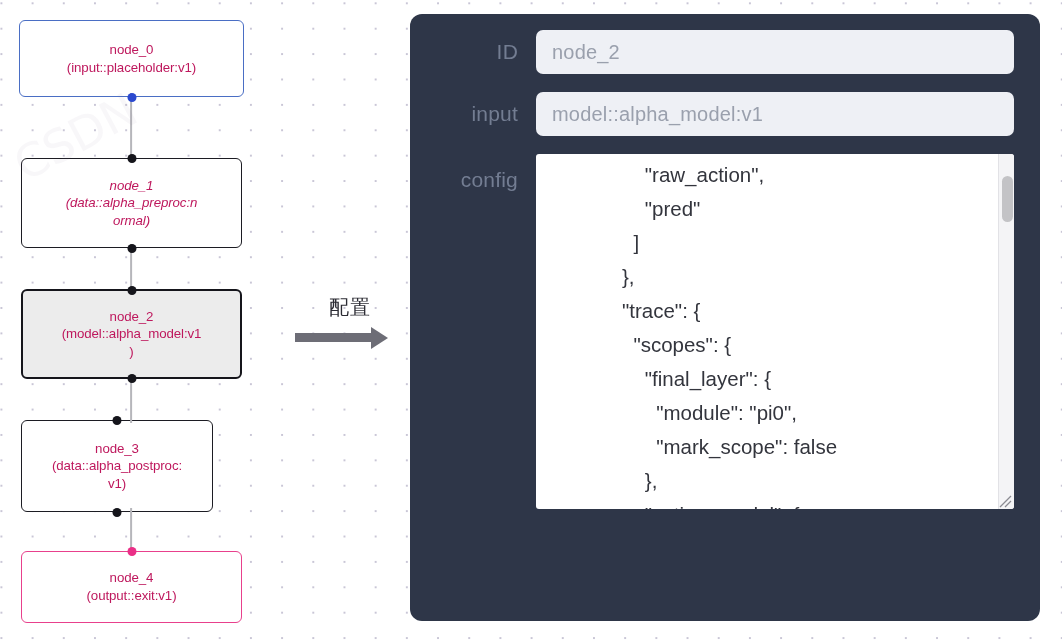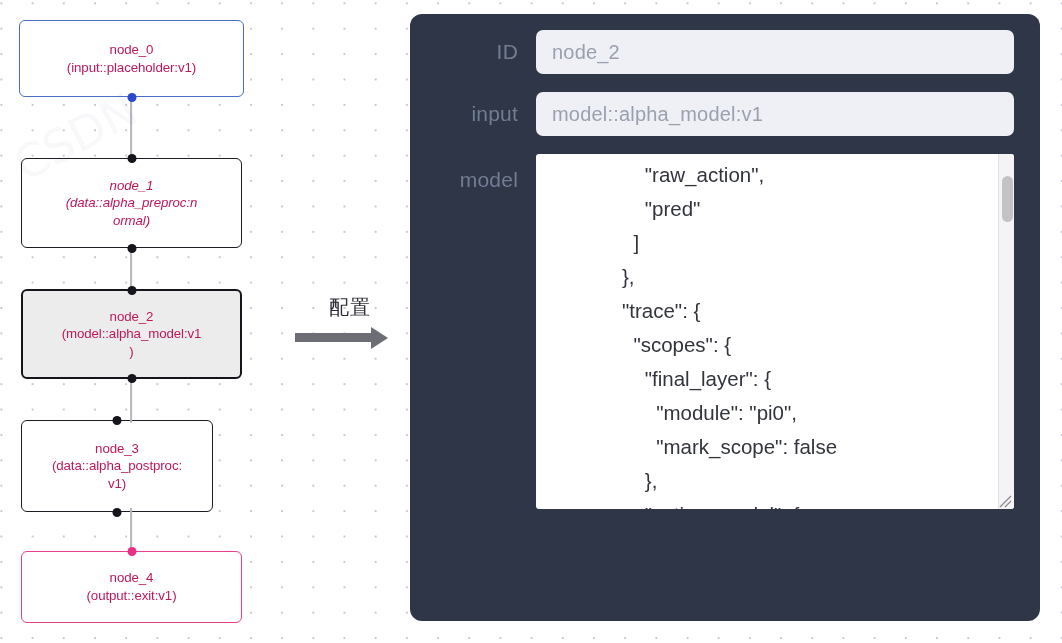--- a/index.html
+++ b/index.html
@@ -322,21 +322,21 @@
     <div class="field-label">ID</div>
     <input class="field-input" type="text" readonly="" value="node_2" style="">
   </div>
 
   <div class="field-row">
     <div class="field-label">input</div>
     <input class="field-input" type="text" readonly="" value="model::alpha_model:v1" style="">
   </div>
 
   <div class="field-row config-row">
-    <div class="field-label config-label">model</div>
+    <div class="field-label config-label">config</div>
     <div class="config-textarea">
       <div class="ta-inner">    "raw_action",
     "pred"
   ]
 },
 "trace": {
   "scopes": {
     "final_layer": {
       "module": "pi0",
       "mark_scope": false

